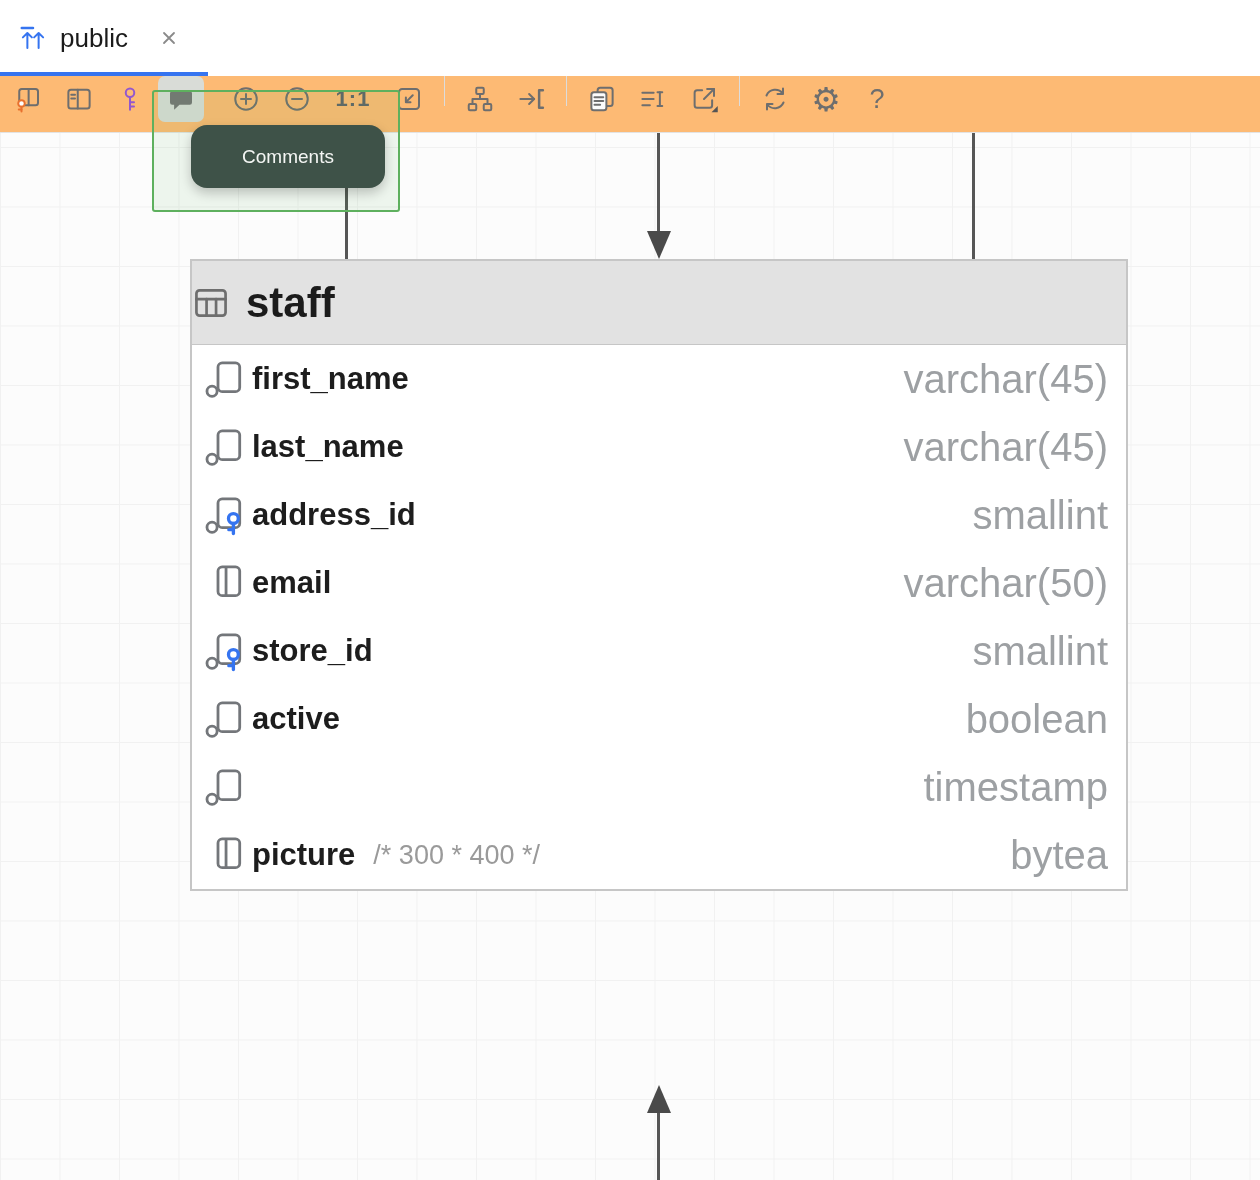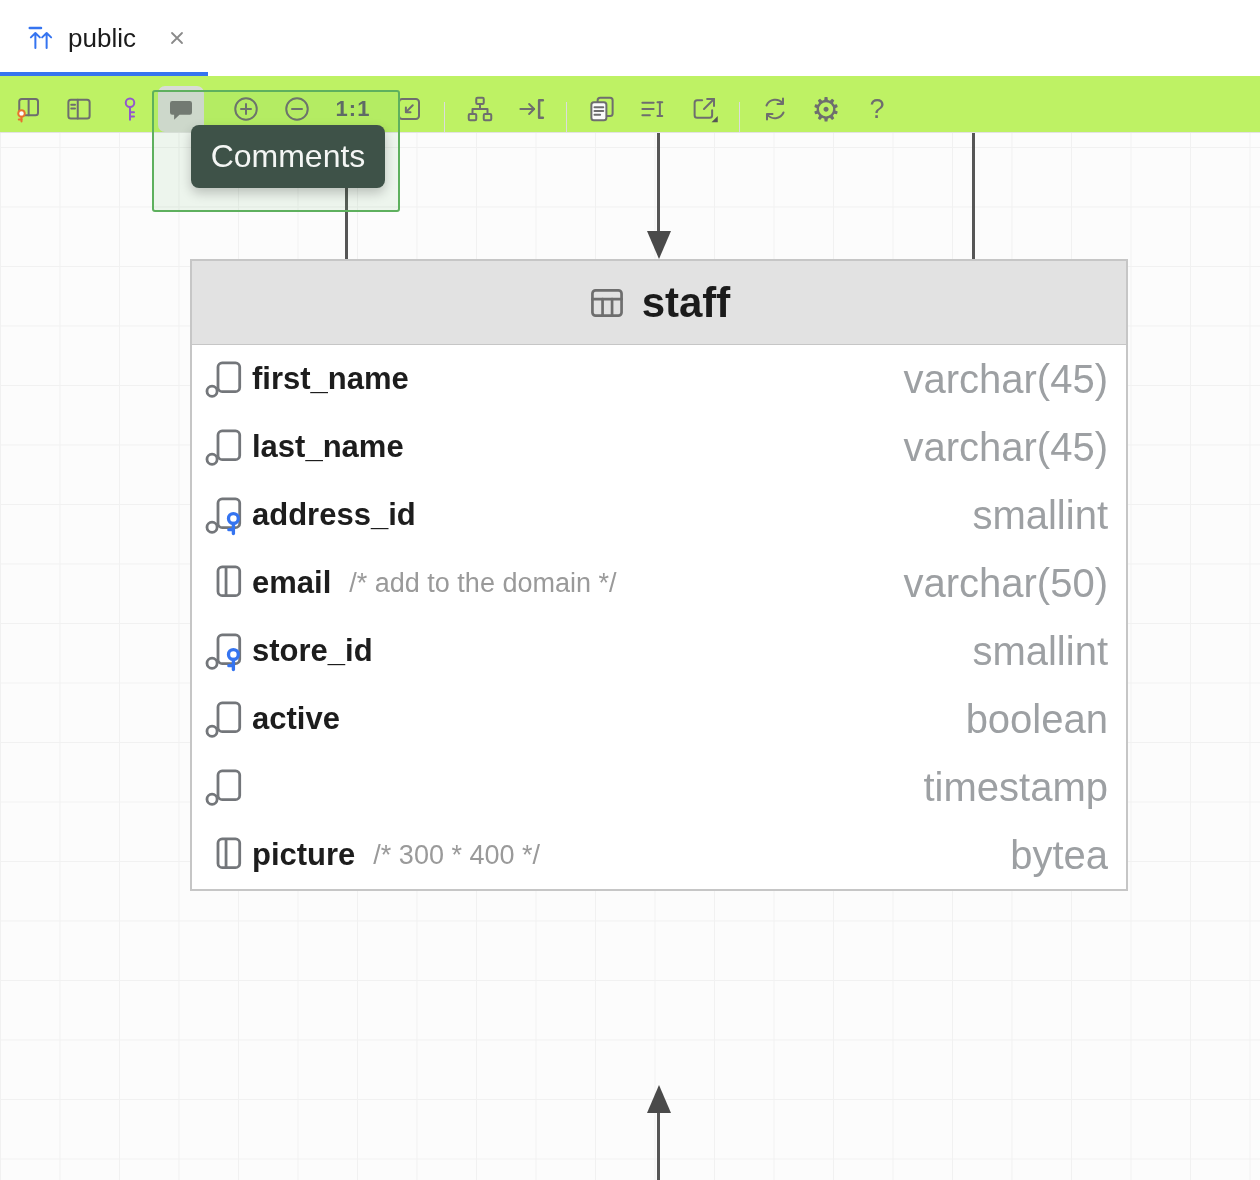--- a/index.html
+++ b/index.html
@@ -5,29 +5,29 @@
   * { margin:0; padding:0; box-sizing:border-box; }
   html,body { width:1260px; height:1180px; }
   body {
     font-family:"Liberation Sans", sans-serif;
     background:#ffffff; overflow:hidden;
   }
   .app { position:relative; width:1260px; height:1180px; background:#fff; }
 
   
   .tabbar { position:absolute; top:0; left:0; right:5px; height:76px; background:#fff;
-            display:flex; align-items:center; padding-left:26px; }
+            display:flex; align-items:center; padding-left:18px; }
   .tab { display:flex; align-items:center; gap:12px; height:100%; cursor:default; }
   .tab-title { font-size:26px; color:#1b1b1b; }
   .tab-close { margin-left:18px; display:flex; }
   .tab-indicator { position:absolute; left:0; top:72px; width:208px; height:4px; background:#3574F0; }
 
   
-  .toolbar { position:absolute; top:76px; left:0; right:0; height:57px; background:#bef264;
-             border-bottom:1px solid #E3E3E3; display:flex; align-items:flex-end;
+  .toolbar { position:absolute; top:76px; left:0; right:0; height:57px; background:#fdba74;
+             border-bottom:1px solid #E3E3E3; display:flex; align-items:flex-start;
              padding-left:5px; gap:5px; }
   .tbtn { width:46px; height:46px; border:none; background:transparent; border-radius:7px;
           display:flex; align-items:center; justify-content:center; flex:0 0 auto; cursor:pointer; }
   .tbtn.wide { width:56px; }
   .tbtn.active { background:#D9DCD7; }
   .tbtn.gap-left { margin-left:14px; }
   .tsep { width:1px; height:30px; background:#DCDCDC; margin:0 7px; flex:0 0 auto; }
   .tlabel { font-size:22px; font-weight:700; color:#5F6368; letter-spacing:1px; }
   .tglyph { font-size:33px; color:#6E6E6E; line-height:1; }
   .thelp { font-size:27px; color:#6E6E6E; }
@@ -49,29 +49,29 @@
                 border-top:28px solid #4A4A4A; }
   .arrow-up { position:absolute; width:0; height:0;
               border-left:12px solid transparent; border-right:12px solid transparent;
               border-bottom:28px solid #4A4A4A; }
 
   
   .highlight-box { position:absolute; left:152px; top:90px; width:248px; height:122px;
                    border:2px solid #5EB05E; background:rgba(94,176,94,0.09);
                    border-radius:3px; z-index:30; }
   .tooltip { position:absolute; left:191px; top:125px; width:194px; height:63px;
-             background:#3E5248; border-radius:8px; color:#F4F6F4;
+             background:#3E5248; border-radius:16px; color:#F4F6F4;
              display:flex; align-items:center; justify-content:center;
-             font-size:32px; z-index:40; box-shadow:0 5px 12px rgba(0,0,0,.22); }
+             font-size:19px; z-index:40; box-shadow:0 5px 12px rgba(0,0,0,.22); }
 
   
   .tnode { position:absolute; left:190px; top:126px; width:938px;
            background:#fff; border:2px solid #C6C6C6; z-index:10; }
   .thead { height:84px; background:#E2E2E2; border-bottom:1px solid #C6C6C6;
-           display:flex; align-items:center; justify-content:center; gap:16px; cursor:default; }
+           display:flex; align-items:center; gap:16px; cursor:default; }
   .ttitle { font-size:42px; font-weight:700; color:#1b1b1b; }
   .tbody { padding-top:0; }
   .trow { display:flex; align-items:center; height:68px; padding:0 18px 0 12px; }
   .trow.pk-row { height:80px; border-top:1px solid #CFCFCF; margin-top:0; }
   .ci { width:42px; height:42px; color:#73767A; flex:0 0 auto; }
   .cname { font-size:31px; font-weight:700; color:#1d1d1d; margin-left:6px; white-space:nowrap; }
   .ccomment { font-size:27px; color:#9A9A9A; margin-left:18px; white-space:nowrap; }
   .ctype { font-size:40px; color:#9DA0A3; margin-left:auto; white-space:nowrap; }
   .key-fk { color:#3574F0; }
   .key-pk { color:#E8712E; }
@@ -303,21 +303,20 @@
           <span class="ccomment"></span>
           <span class="ctype">smallint</span>
         </div>
 
         <div class="trow">
           <svg class="ci" viewBox="0 0 24 24">
               <use href="#col-card"></use>
               <use href="#col-divider"></use>
             </svg>
           <span class="cname">email</span>
-          <span class="ccomment">/* add to the domain */</span>
           <span class="ctype">varchar(50)</span>
         </div>
 
         <div class="trow">
           <svg class="ci" viewBox="0 0 24 24">
               <use href="#col-card"></use>
               <use href="#col-circle"></use>
               <use href="#col-key" class="key-fk"></use>
             </svg>
           <span class="cname">store_id</span>

